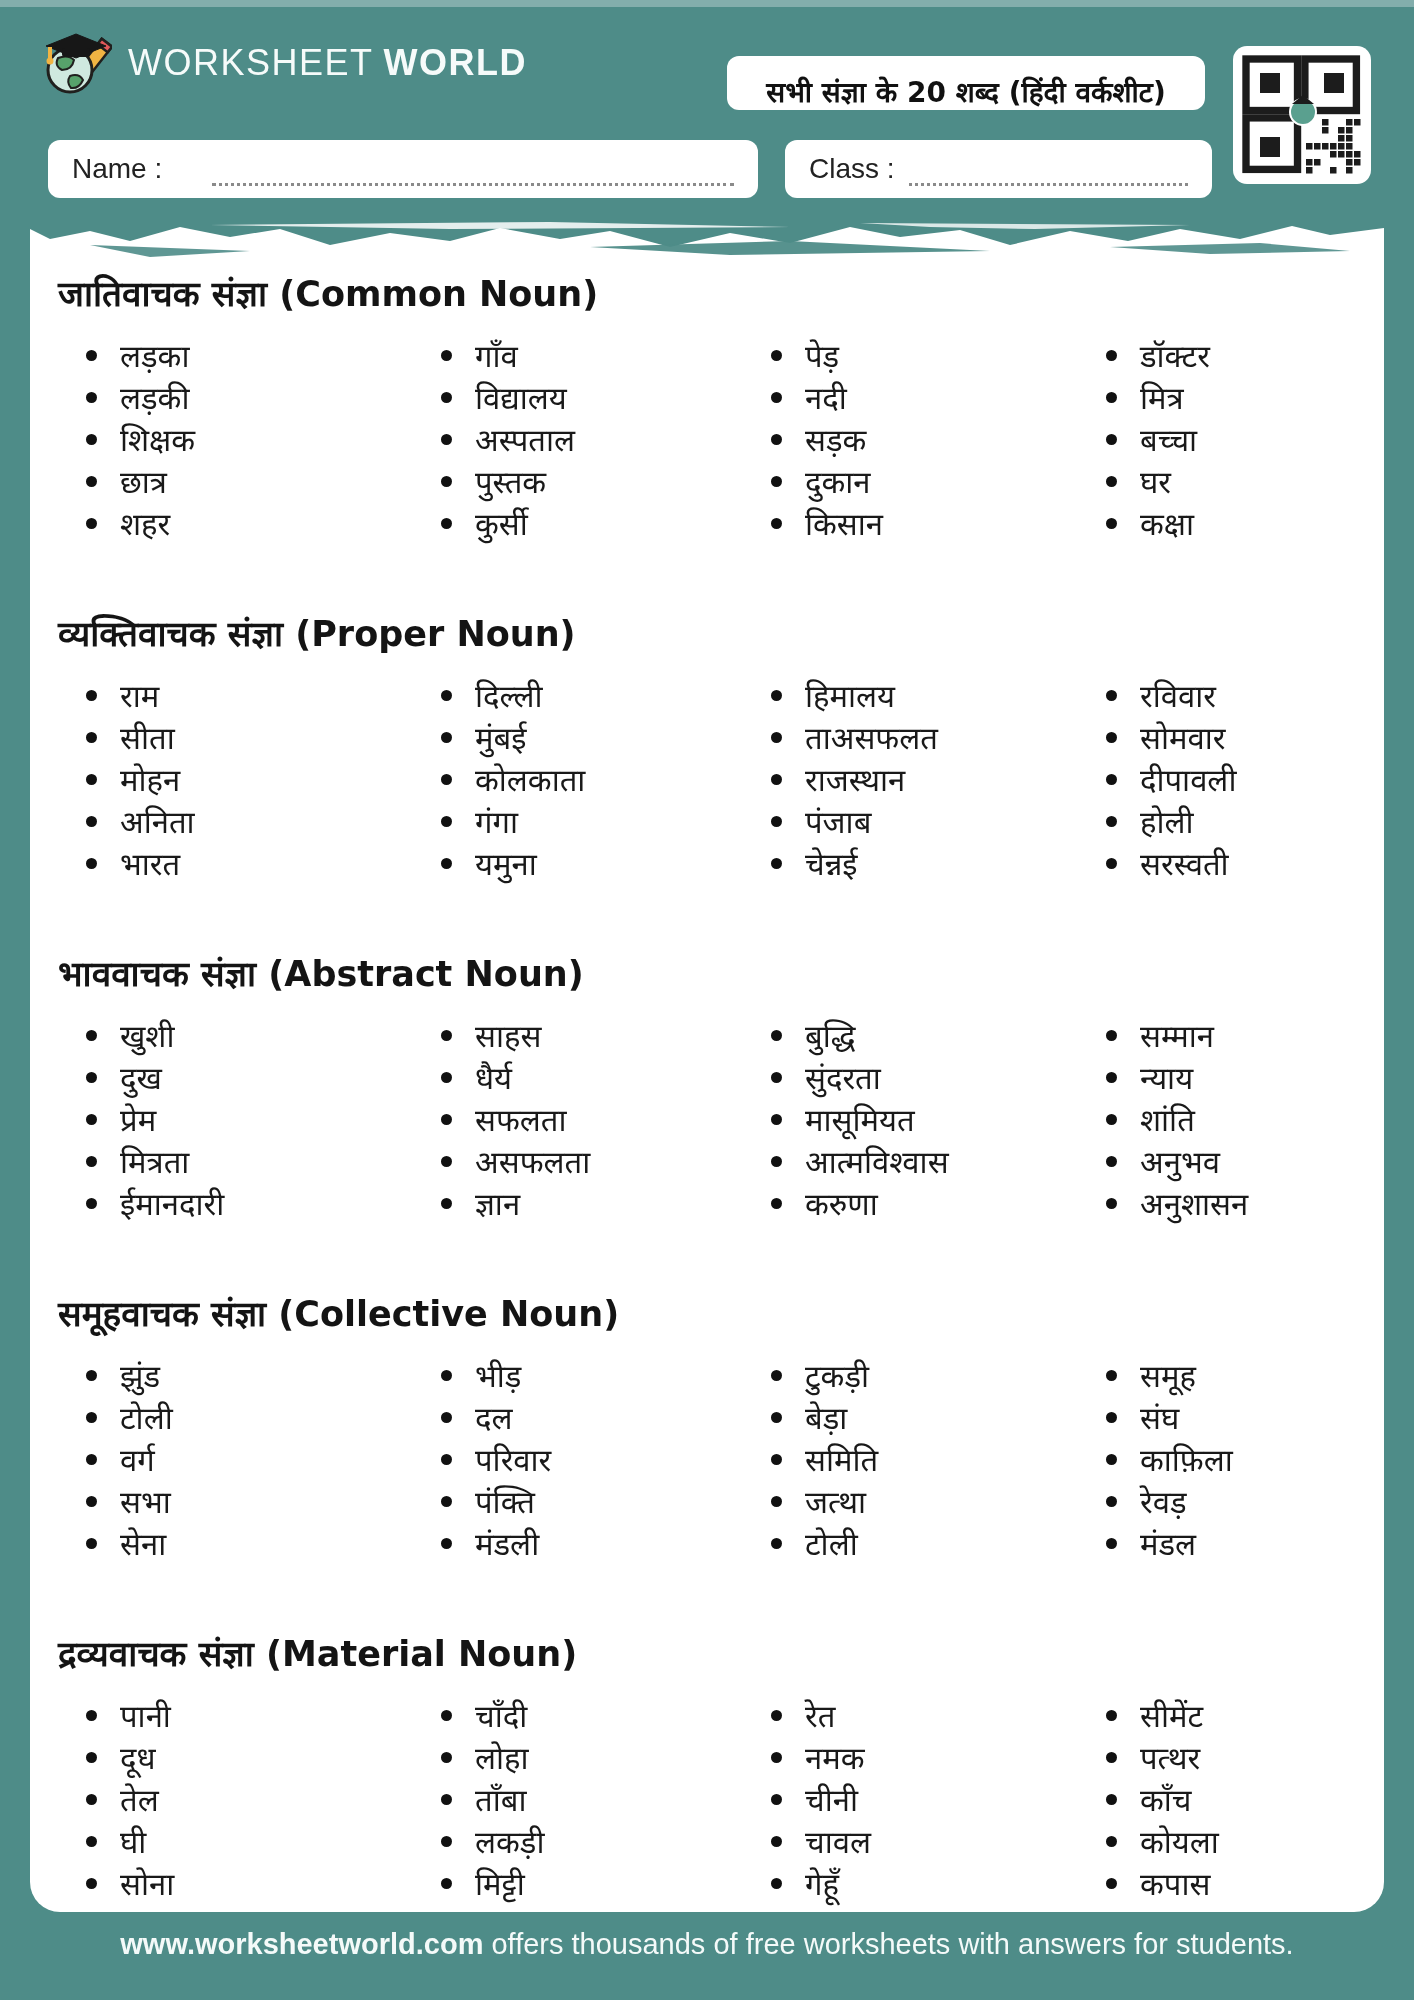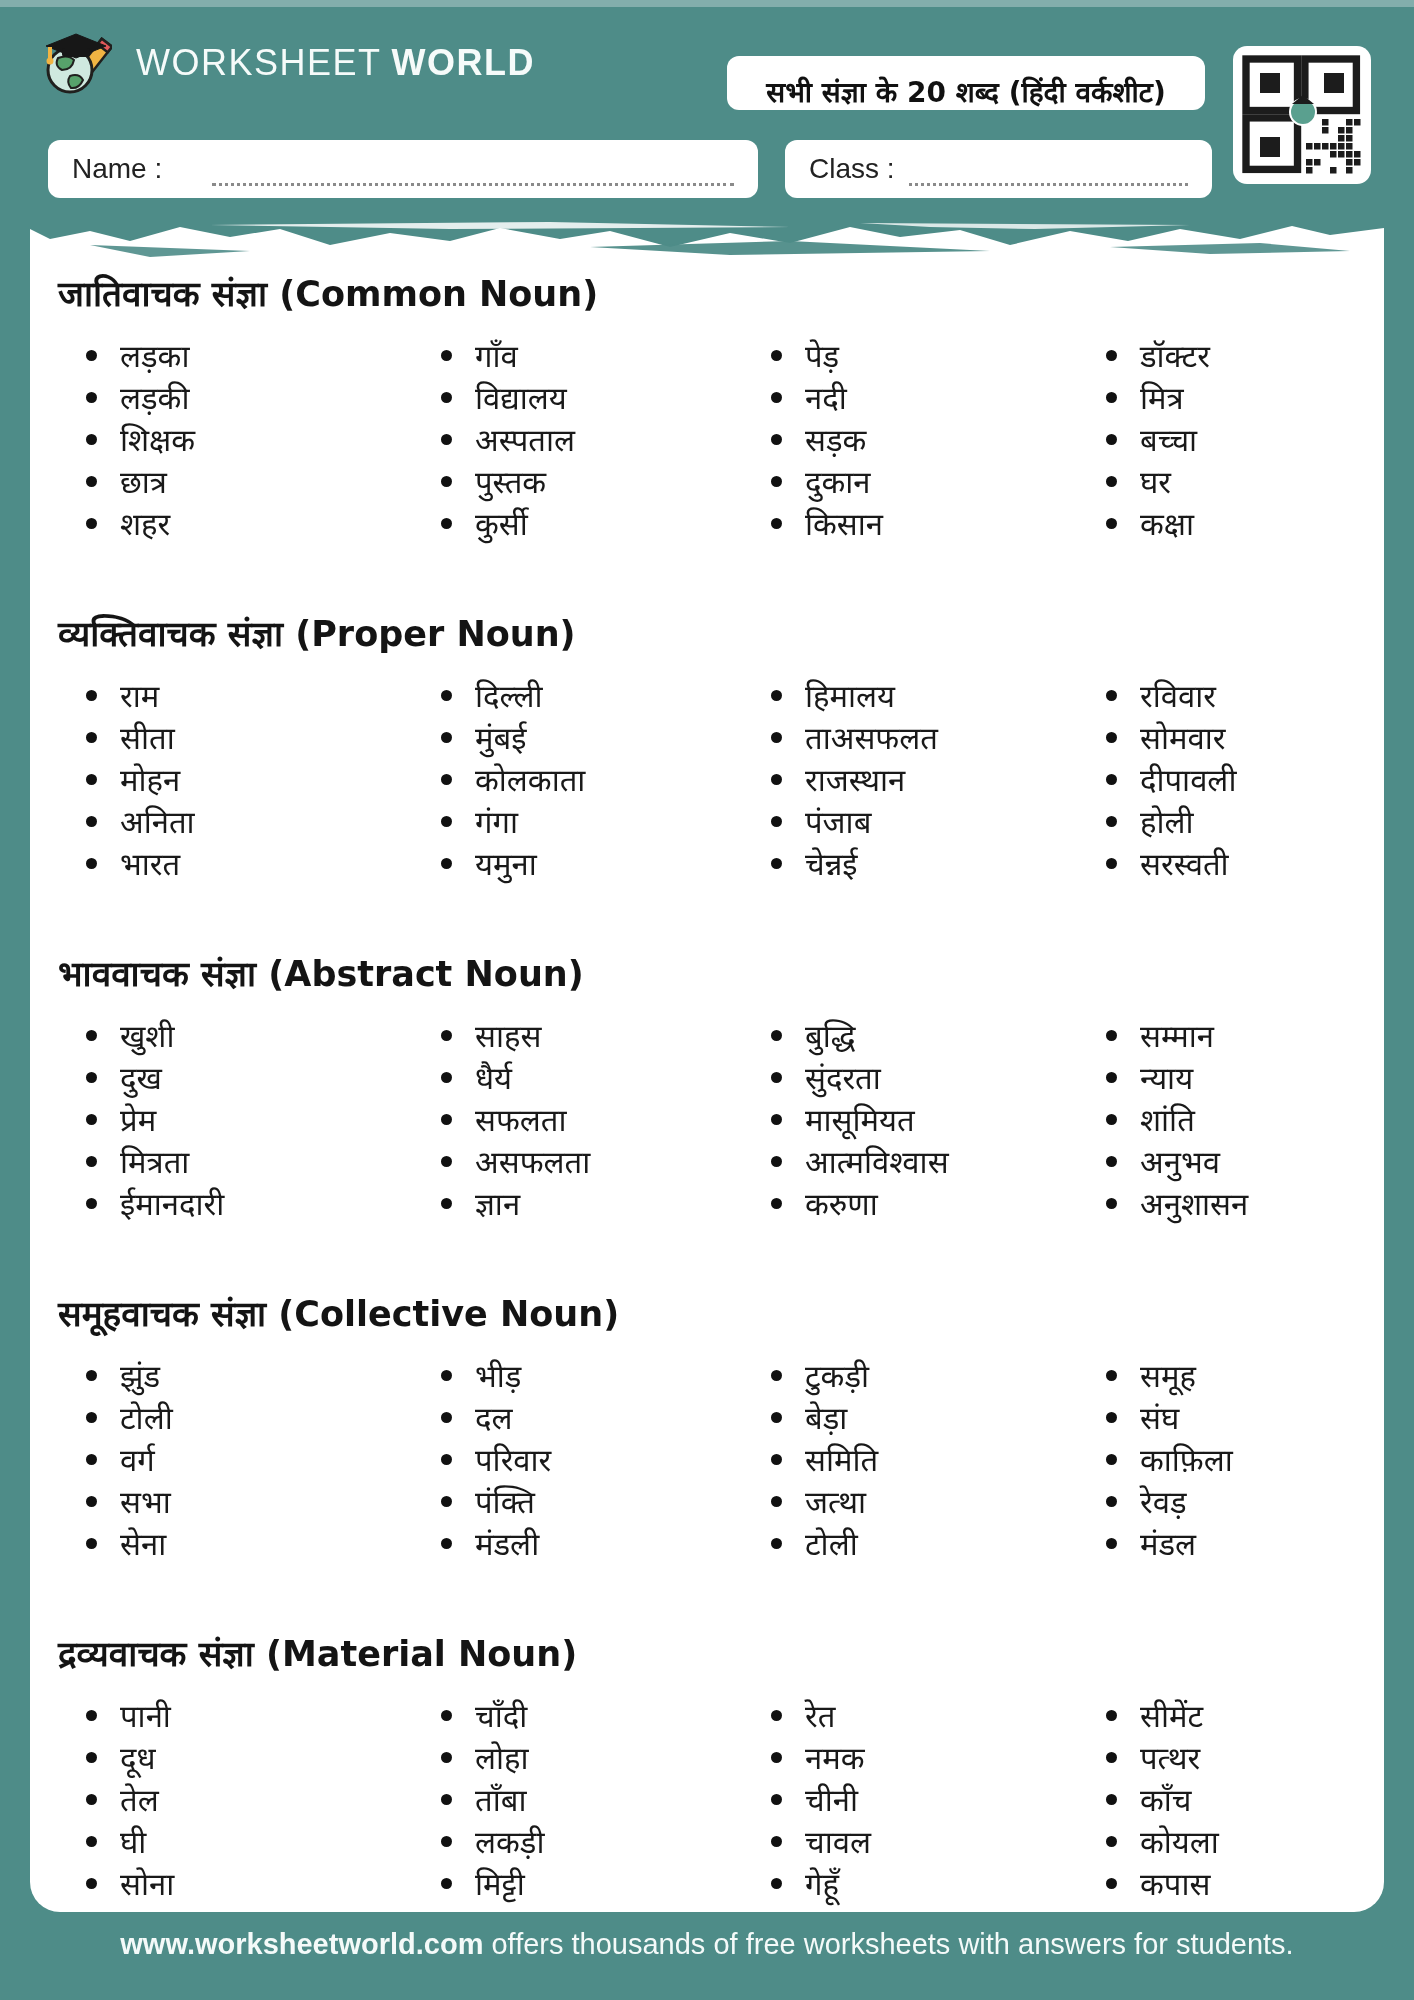--- a/index.html
+++ b/index.html
@@ -6,21 +6,21 @@
   body{
     width:1414px;height:2000px;
     background:#4e8c88;
     font-family:"DejaVu Sans",sans-serif;
     position:relative;overflow:hidden;
     color:#1c1c1e;
   }
   .top-light-strip{position:absolute;top:0;left:0;width:1414px;height:7px;background:rgba(255,255,255,.30);}
 
   
-  .brand{position:absolute;left:40px;top:24px;display:flex;align-items:center;gap:24px;}
+  .brand{position:absolute;left:40px;top:24px;display:flex;align-items:center;gap:16px;}
   .brand-text{color:#f6fbfa;font-size:36px;letter-spacing:1.5px;font-family:"Liberation Sans",sans-serif;}
   .brand-text .w1{font-weight:400;}
   .brand-text .w2{font-weight:800;margin-left:10px;}
 
   .title-pill{
     position:absolute;left:727px;top:56px;width:478px;height:54px;
     background:#ffffff;border-radius:12px;
     display:flex;align-items:flex-end;justify-content:center;
     font-size:28px;font-weight:700;color:#111;
   }

